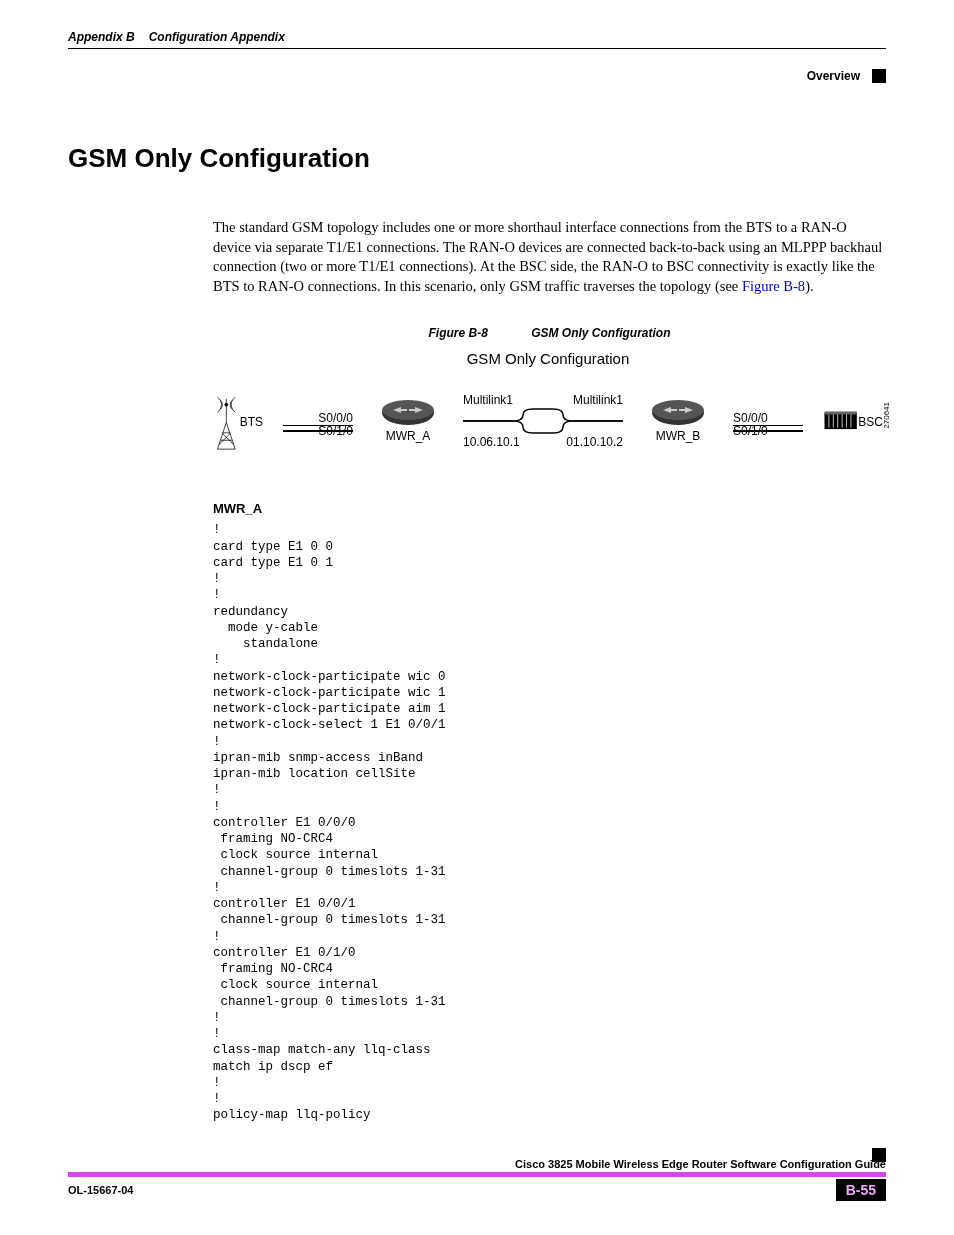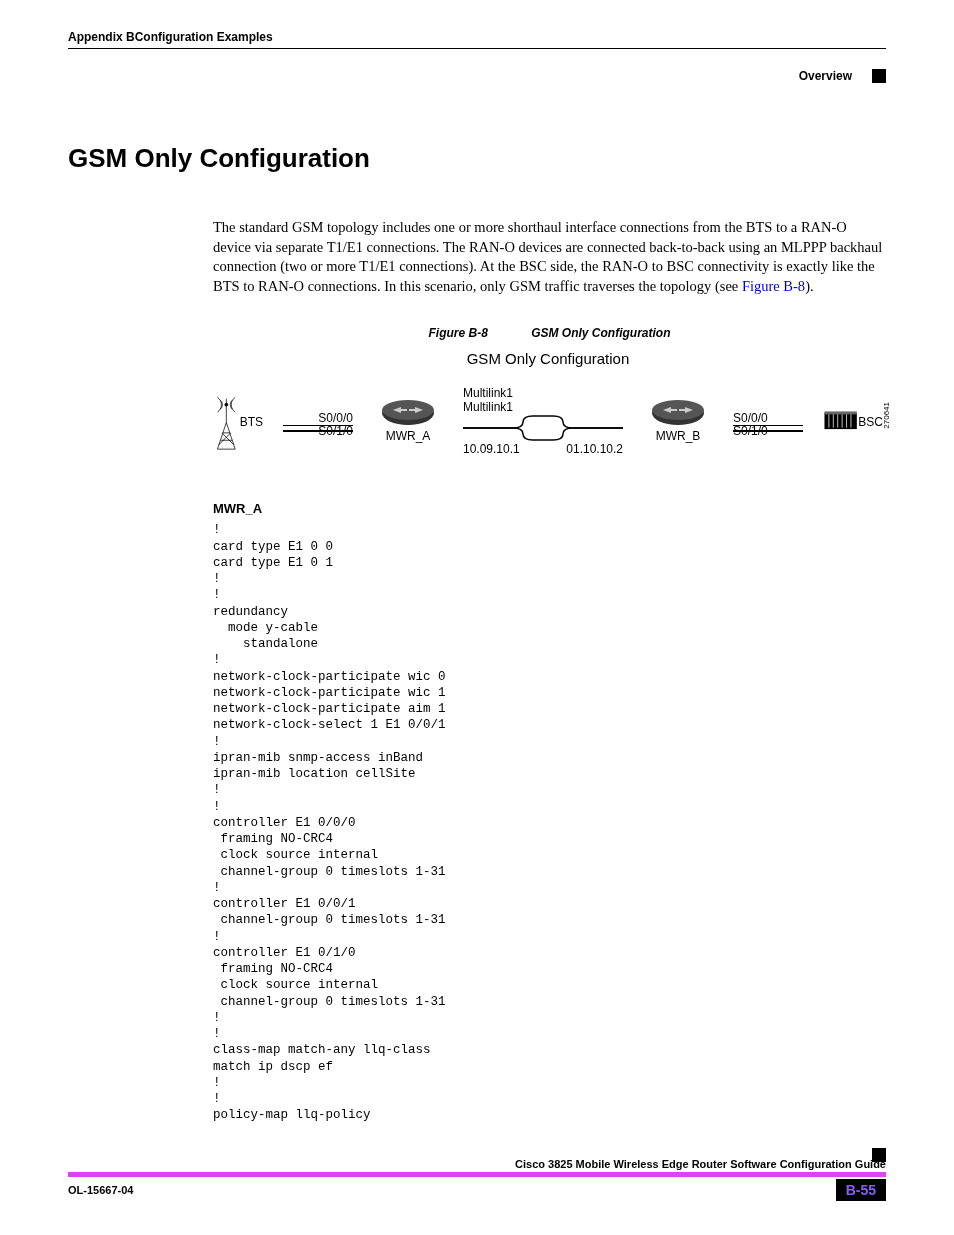--- a/index.html
+++ b/index.html
@@ -20,25 +20,27 @@
     align-items: center;
     border-bottom: 1px solid #000;
     padding-bottom: 4px;
     margin-bottom: 2px;
     font-family: Arial, Helvetica, sans-serif;
     font-size: 12px;
     font-weight: bold;
   }
   .top-header-left {
     display: flex;
+    gap: 14px;
+    font-style: italic;
   }
   .top-header-right {
     display: flex;
     align-items: center;
-    gap: 20px;
+    gap: 12px;
     margin-top: 20px;
   }
   .header-marker {
     width: 14px;
     height: 14px;
     background: #000;
     display: inline-block;
   }
   h1 {
     font-family: Arial, Helvetica, sans-serif;
@@ -161,21 +163,21 @@
     display: flex;
     justify-content: space-between;
     align-items: center;
     font-family: Arial, Helvetica, sans-serif;
     font-size: 11px;
     font-weight: bold;
     margin-top: 2px;
   }
   .page-num {
     background: #000;
-    color: #8b5cf6;
+    color: #f0abfc;
     padding: 3px 10px;
     font-size: 14px;
     font-weight: bold;
   }
   .footer-marker {
     position: absolute;
     right: 0;
     top: -6px;
     width: 14px;
     height: 14px;
@@ -183,21 +185,21 @@
   }
 </style>
 </head>
 <body>
 
 <div class="page">
 
   <div class="top-header">
     <div class="top-header-left">
       <span>Appendix B</span>
-      <span>Configuration Examples</span>
+      <span>Configuration Appendix</span>
     </div>
   </div>
   <div class="top-header-right" style="justify-content:flex-end;display:flex;">
     <span style="font-family:Arial,Helvetica,sans-serif;font-size:12px;font-weight:bold;">Overview</span>
     <span class="header-marker"></span>
   </div>
 
   <h1>GSM Only Configuration</h1>
 
   <p class="body-text">
@@ -248,30 +250,30 @@
         <svg width="54" height="28" viewBox="0 0 54 28">
           <ellipse cx="27" cy="14" rx="26" ry="12" fill="#333"></ellipse>
           <ellipse cx="27" cy="11" rx="26" ry="10" fill="#555"></ellipse>
           <path d="M12 11 l8 -3 l0 2 l6 0 l0 2 l-6 0 l0 2 z" fill="#ccc"></path>
           <path d="M42 11 l-8 3 l0 -2 l-6 0 l0 -2 l6 0 l0 -2 z" fill="#ccc"></path>
         </svg>
         <div class="router-label">MWR_A</div>
       </div>
 
       <div style="flex:0 0 160px;display:flex;flex-direction:column;align-items:center;">
-        <div style="display:flex;justify-content:space-between;width:100%;font-size:12px;flex-direction:column;">
+        <div style="display:flex;justify-content:space-between;width:100%;font-size:12px;">
           <span>Multilink1</span>
           <span>Multilink1</span>
         </div>
         <svg width="160" height="28" viewBox="0 0 160 28">
           <path d="M0 14 L50 14 Q60 14 60 8 Q60 2 70 2 L90 2 Q100 2 100 8 Q100 14 110 14 L160 14" stroke="#000" stroke-width="1.5" fill="none"></path>
           <path d="M0 14 L50 14 Q60 14 60 20 Q60 26 70 26 L90 26 Q100 26 100 20 Q100 14 110 14 L160 14" stroke="#000" stroke-width="1.5" fill="none"></path>
         </svg>
         <div style="display:flex;justify-content:space-between;width:100%;font-size:12px;">
-          <span>10.09.10.1</span>
+          <span>10.06.10.1</span>
           <span>01.10.10.2</span>
         </div>
       </div>
 
       <div class="router">
         <svg width="54" height="28" viewBox="0 0 54 28">
           <ellipse cx="27" cy="14" rx="26" ry="12" fill="#333"></ellipse>
           <ellipse cx="27" cy="11" rx="26" ry="10" fill="#555"></ellipse>
           <path d="M12 11 l8 -3 l0 2 l6 0 l0 2 l-6 0 l0 2 z" fill="#ccc"></path>
           <path d="M42 11 l-8 3 l0 -2 l-6 0 l0 -2 l6 0 l0 -2 z" fill="#ccc"></path>

